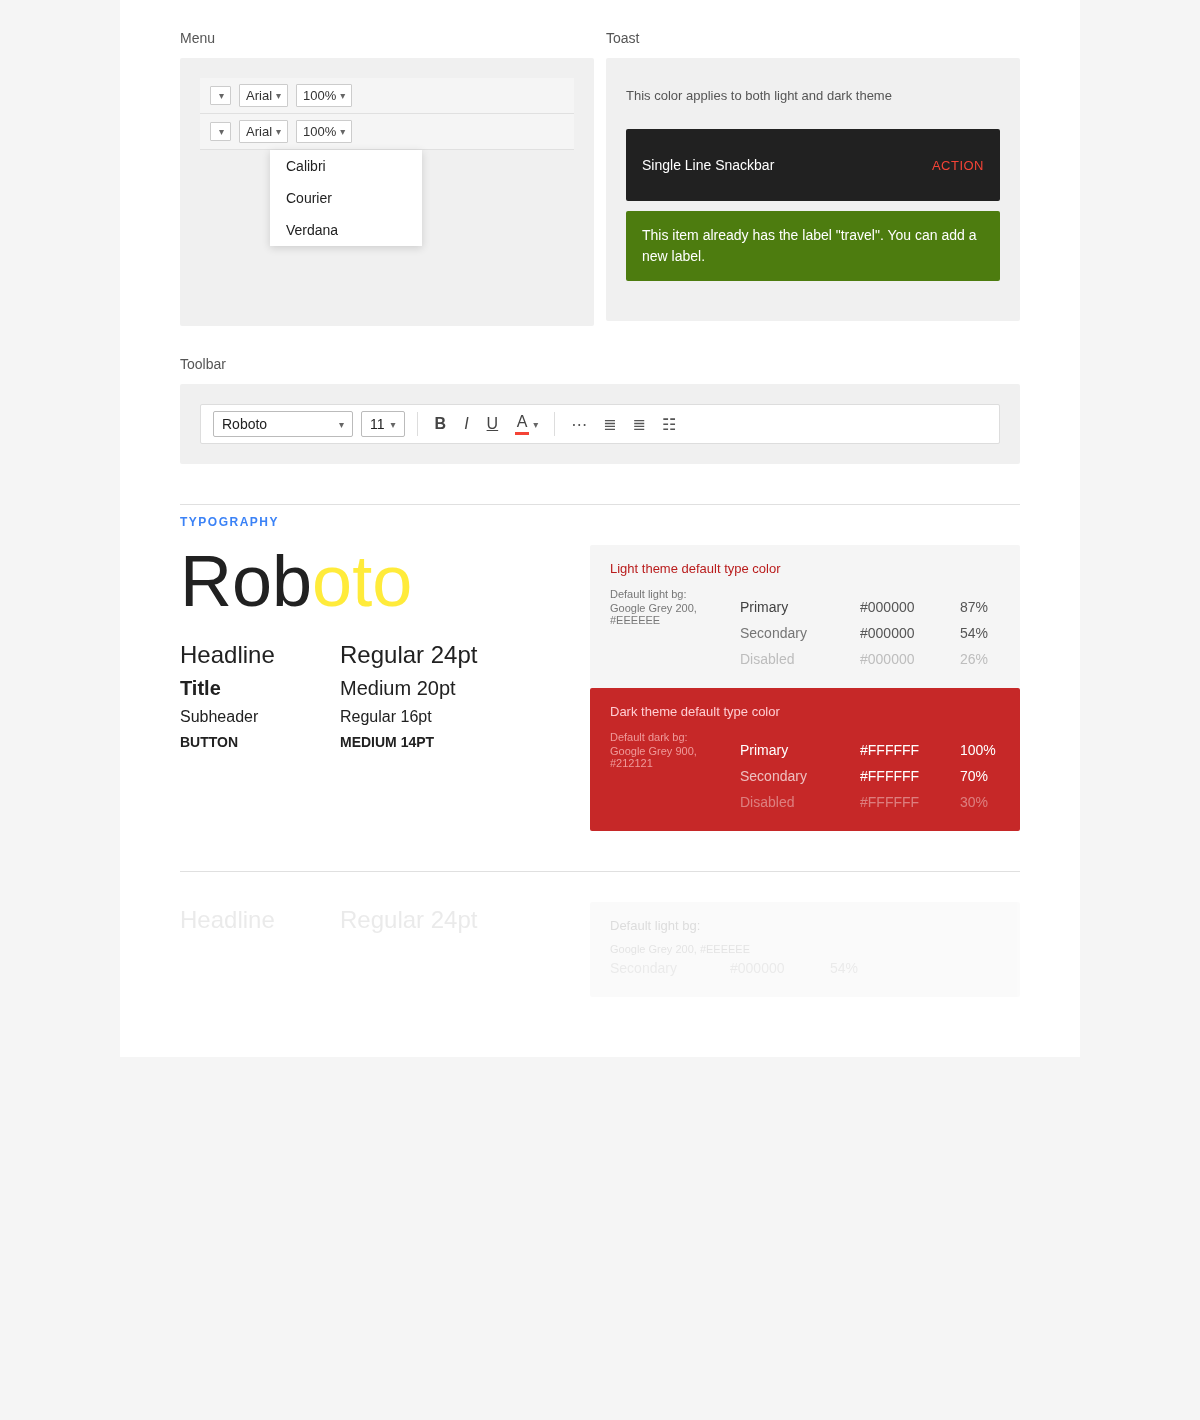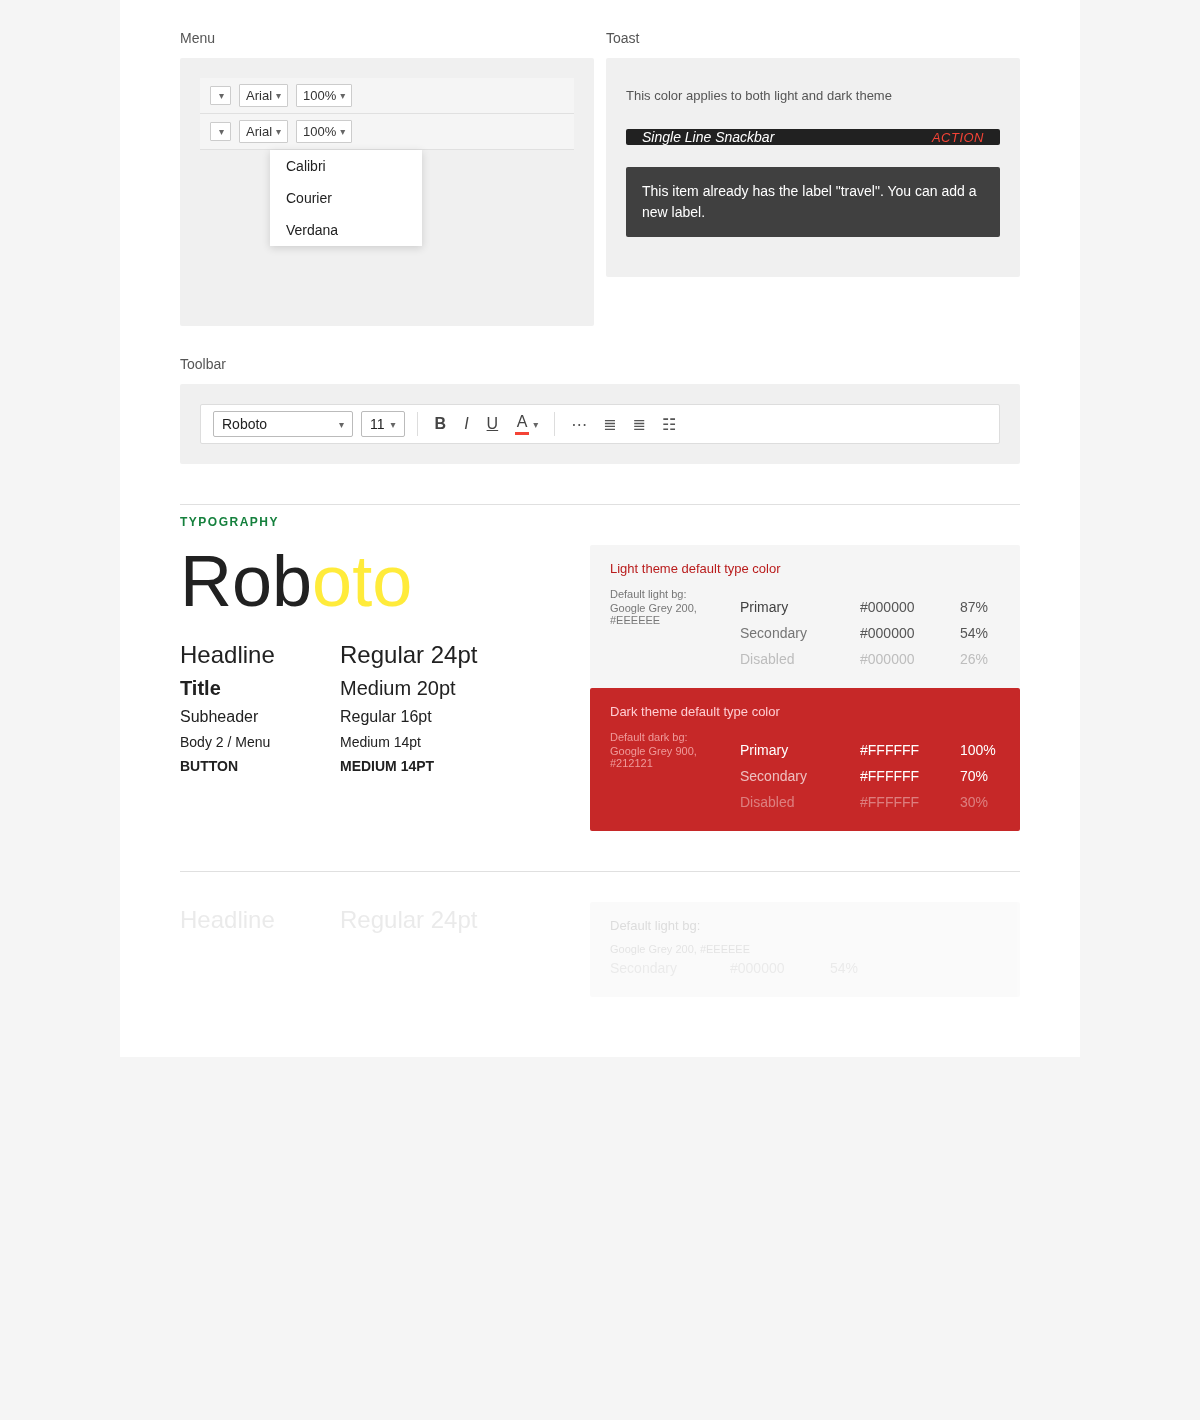--- a/index.html
+++ b/index.html
@@ -95,45 +95,44 @@
     .toast-info-text {
       font-size: 13px;
       color: #555;
       margin-bottom: 16px;
       padding: 10px 0;
     }
 
     .snackbar {
       background: #212121;
       color: #ffffff;
-      padding: 0 16px;
+      padding: 28px 16px;
       display: flex;
       align-items: center;
       justify-content: space-between;
-      margin-bottom: 22px;
-      border-radius: 2px;
-      font-style: italic;
+      margin-bottom: 10px;
+      border-radius: 2px;
     }
 
     .snackbar-text {
       font-size: 14px;
       color: #ffffff;
     }
 
     .snackbar-action {
       font-size: 13px;
       color: #f44336;
       font-weight: 500;
       text-transform: uppercase;
       letter-spacing: 0.5px;
       text-align: right;
     }
 
     .snackbar-multi {
-      background: #404040;
+      background: #4d7c0f;
       color: #ffffff;
       padding: 14px 16px;
       border-radius: 2px;
       font-size: 14px;
       line-height: 1.5;
     }
 
     
     .toolbar-section {
       margin-bottom: 40px;
@@ -231,21 +230,21 @@
 
     
     .typography-section {
       margin-top: 20px;
     }
 
     .section-heading {
       font-size: 12px;
       font-weight: 700;
       letter-spacing: 1.5px;
-      color: #15803d;
+      color: #3b82f6;
       text-transform: uppercase;
       margin-bottom: 16px;
       padding-top: 10px;
       border-top: 1px solid #e0e0e0;
     }
 
     .typography-content {
       display: flex;
       gap: 30px;
       align-items: flex-start;
@@ -589,24 +588,20 @@
           <div class="type-row">
             <span class="type-name title">Title</span>
             <span class="type-desc title">Medium 20pt</span>
           </div>
 
           <div class="type-row">
             <span class="type-name subheader">Subheader</span>
             <span class="type-desc subheader">Regular 16pt</span>
           </div>
 
-          <div class="type-row">
-            <span class="type-name body2">Body 2 / Menu</span>
-            <span class="type-desc body2">Medium 14pt</span>
-          </div>
 
 
 
           <div class="type-row">
             <span class="type-name button">BUTTON</span>
             <span class="type-desc button">MEDIUM 14PT</span>
           </div>
 
         </div>
       </div>

